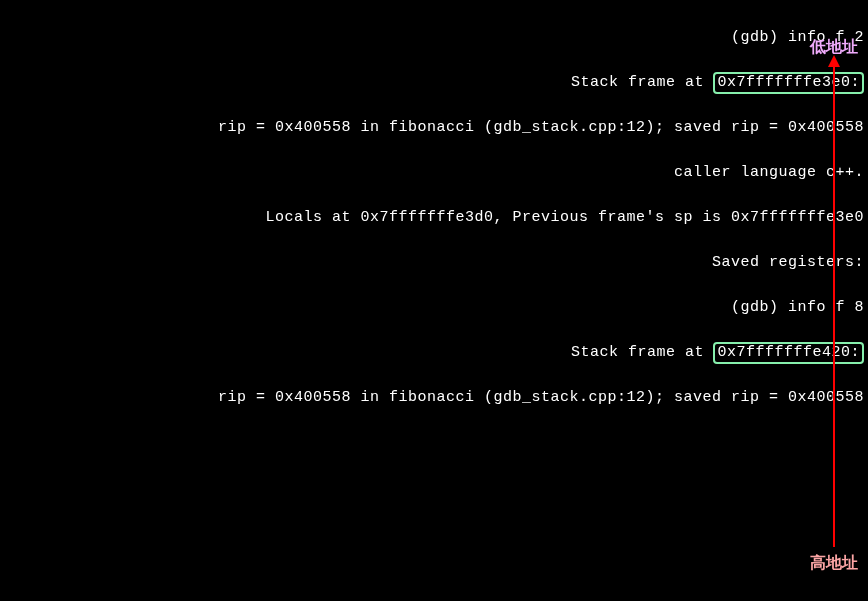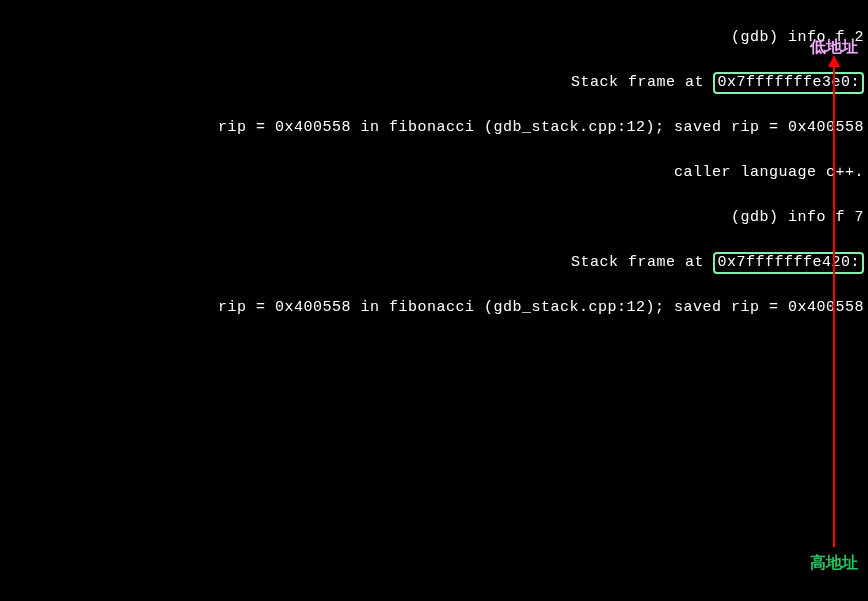--- a/index.html
+++ b/index.html
@@ -47,21 +47,21 @@
       justify-content: space-between;
     }
     .label-top {
       color: #f0abfc;
       font-weight: bold;
       font-family: 'Microsoft YaHei', sans-serif;
       font-size: 16px;
       text-shadow: 1px 1px 0 #000;
     }
     .label-bottom {
-      color: #22c55e;
+      color: #fca5a5;
       font-weight: bold;
       font-family: 'Microsoft YaHei', sans-serif;
       font-size: 16px;
       text-shadow: 1px 1px 0 #000;
     }
     .arrow-line {
       width: 2px;
       background: #ff0000;
       flex: 1;
       margin: 4px 0;
@@ -79,21 +79,23 @@
     }
   </style>
 </head>
 <body>
 
 <div class="terminal">
 <span class="line">(gdb) info f 2</span>
 <span class="line"><span>Stack frame at </span><span class="highlight-box">0x7fffffffe3e0:</span></span>
 <span class="line"> rip = 0x400558 in fibonacci (gdb_stack.cpp:12); saved rip = 0x400558</span>
 <span class="line"> caller language c++.</span>
-<span class="line">(gdb) info f 7</span>
+<span class="line"> Locals at 0x7fffffffe3d0, Previous frame's sp is 0x7fffffffe3e0</span>
+<span class="line"> Saved registers:</span>
+<span class="line">(gdb) info f 8</span>
 <span class="line"><span>Stack frame at </span><span class="highlight-box">0x7fffffffe420:</span></span>
 <span class="line"> rip = 0x400558 in fibonacci (gdb_stack.cpp:12); saved rip = 0x400558</span>
 
 
 
 
 
 
 
 

